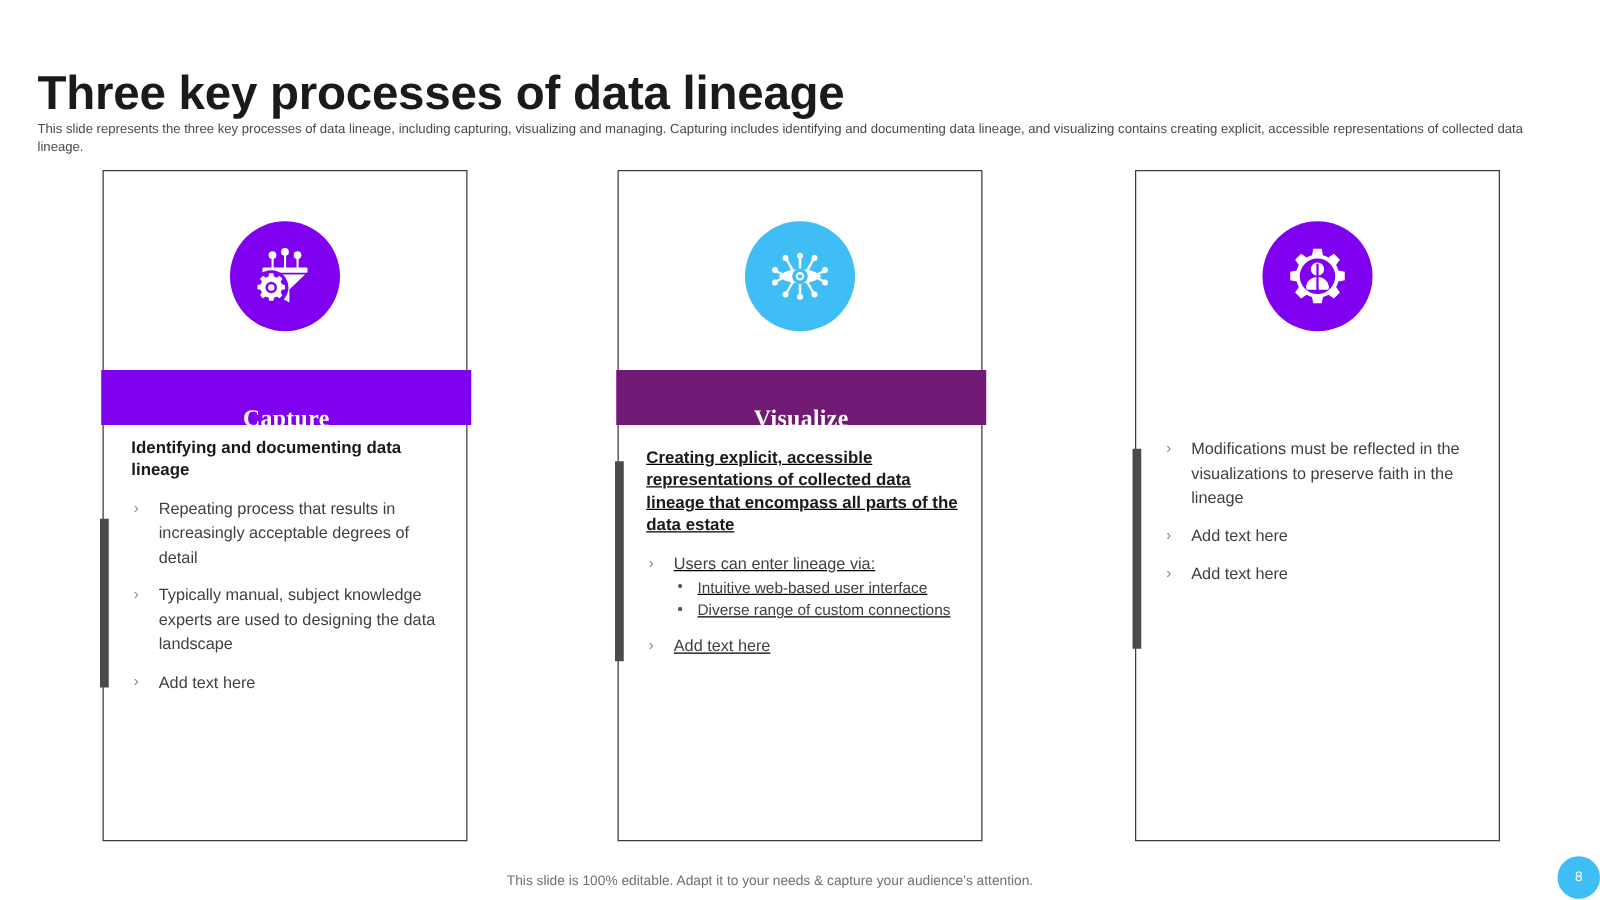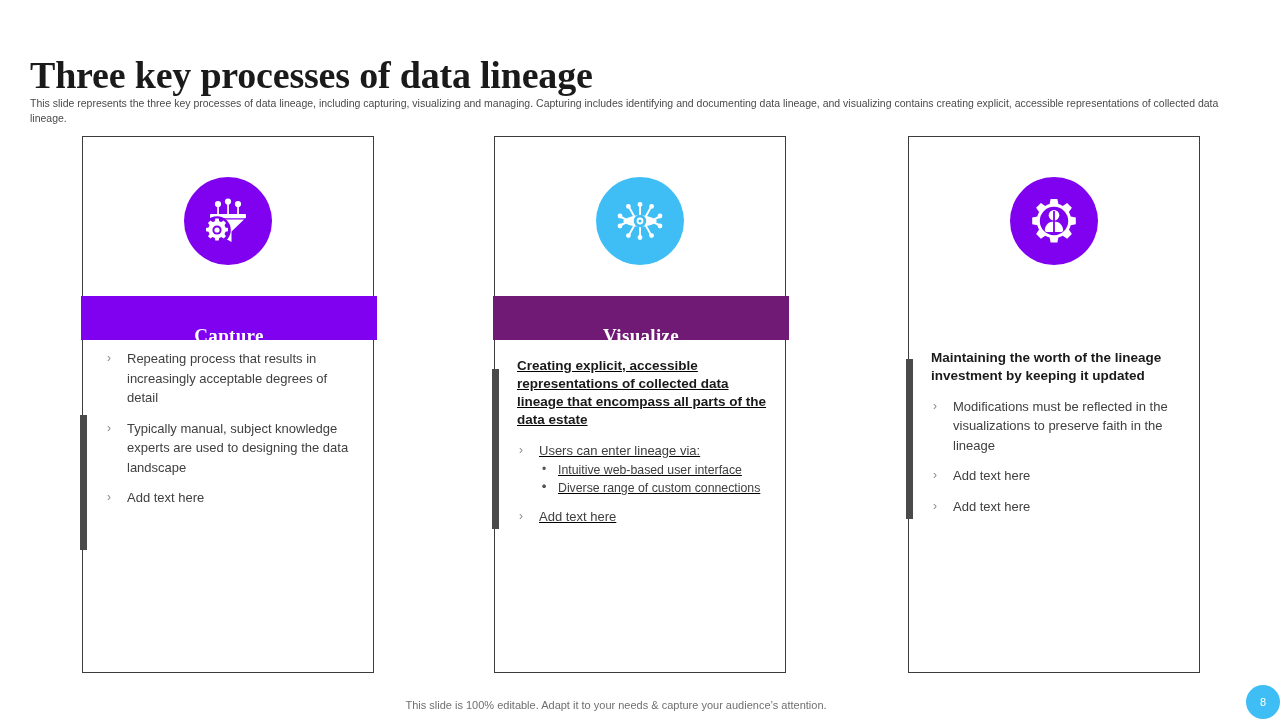--- a/index.html
+++ b/index.html
@@ -13,21 +13,21 @@
     font-family: "Liberation Sans", sans-serif;
     overflow: hidden;
     position: relative;
   }
 
   
   .slide-title {
     position: absolute;
     left: 30px;
     top: 30px;
-    font-family: Liberation Serif, serif;
+    font-family: Liberation Sans, sans-serif;
     font-size: 38px;
     font-weight: 700;
     color: #1a1a1a;
     letter-spacing: -0.2px;
     line-height: 1.1;
   }
   .slide-subtitle {
     position: absolute;
     left: 30px;
     top: 85px;
@@ -218,20 +218,21 @@
           </svg>
         </span>
       </div>
     </div>
 
     <div class="band" style="background:#8000F0">
       <span class="band-label">Capture</span>
     </div>
 
     <div class="card-body">
+      <p class="lead">Identifying and documenting data lineage</p>
       <ul class="bullets">
         <li class="bullet">
           <span class="chev">›</span>
           <span>Repeating process that results in increasingly acceptable degrees of detail</span>
         </li>
         <li class="bullet">
           <span class="chev">›</span>
           <span>Typically manual, subject knowledge experts are used to designing the data landscape</span>
         </li>
         <li class="bullet">
@@ -328,21 +329,20 @@
             <circle cx="28" cy="22.3" r="5.3" fill="#ffffff"></circle>
             <path d="M28 28.6 c-5.2 0 -8.6 3.4 -9.2 8.2 c-0.15 1.2 0.7 2.1 1.9 2.1 h14.6 c1.2 0 2.05 -0.9 1.9 -2.1 c-0.6 -4.8 -4 -8.2 -9.2 -8.2 Z" fill="#ffffff"></path>
             <rect x="27.1" y="18" width="1.8" height="24" fill="#8000F0"></rect>
           </svg>
         </span>
       </div>
     </div>
 
 
     <div class="card-body">
-      <p class="lead">Maintaining the worth of the lineage investment by keeping it updated</p>
       <ul class="bullets">
         <li class="bullet">
           <span class="chev">›</span>
           <span>Modifications must be reflected in the visualizations to preserve faith in the lineage</span>
         </li>
         <li class="bullet">
           <span class="chev">›</span>
           <span>Add text here</span>
         </li>
         <li class="bullet">

